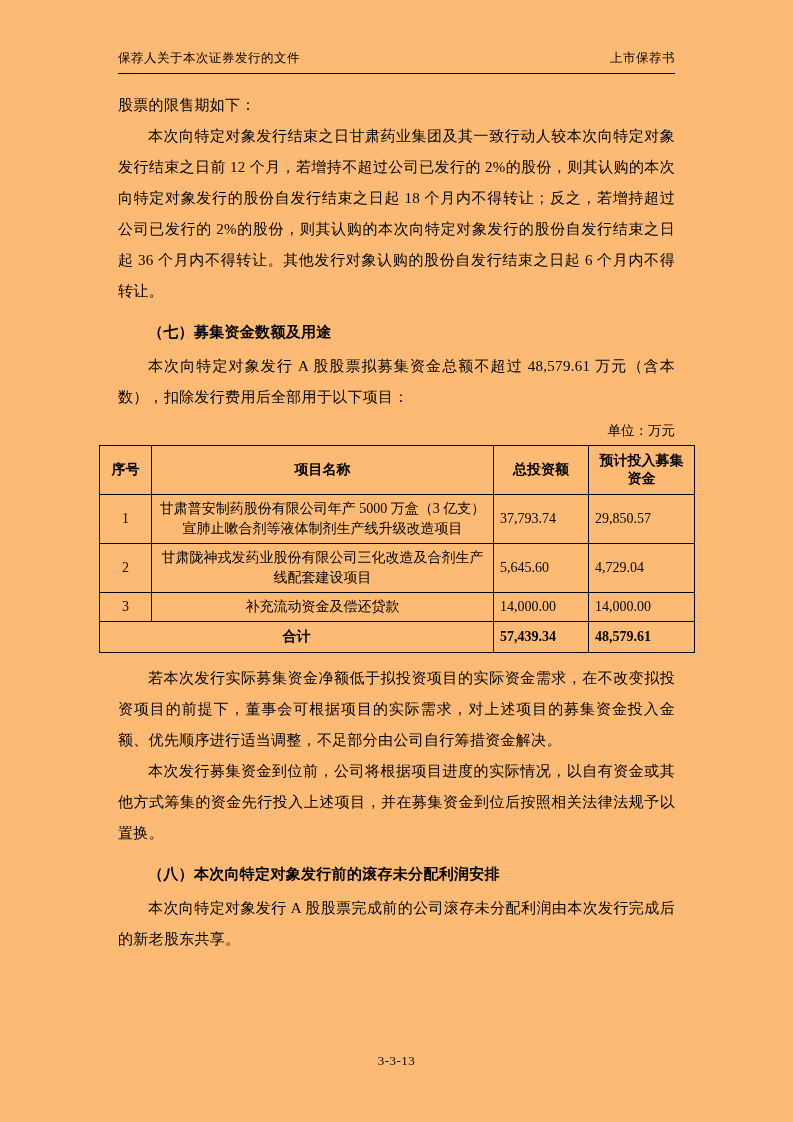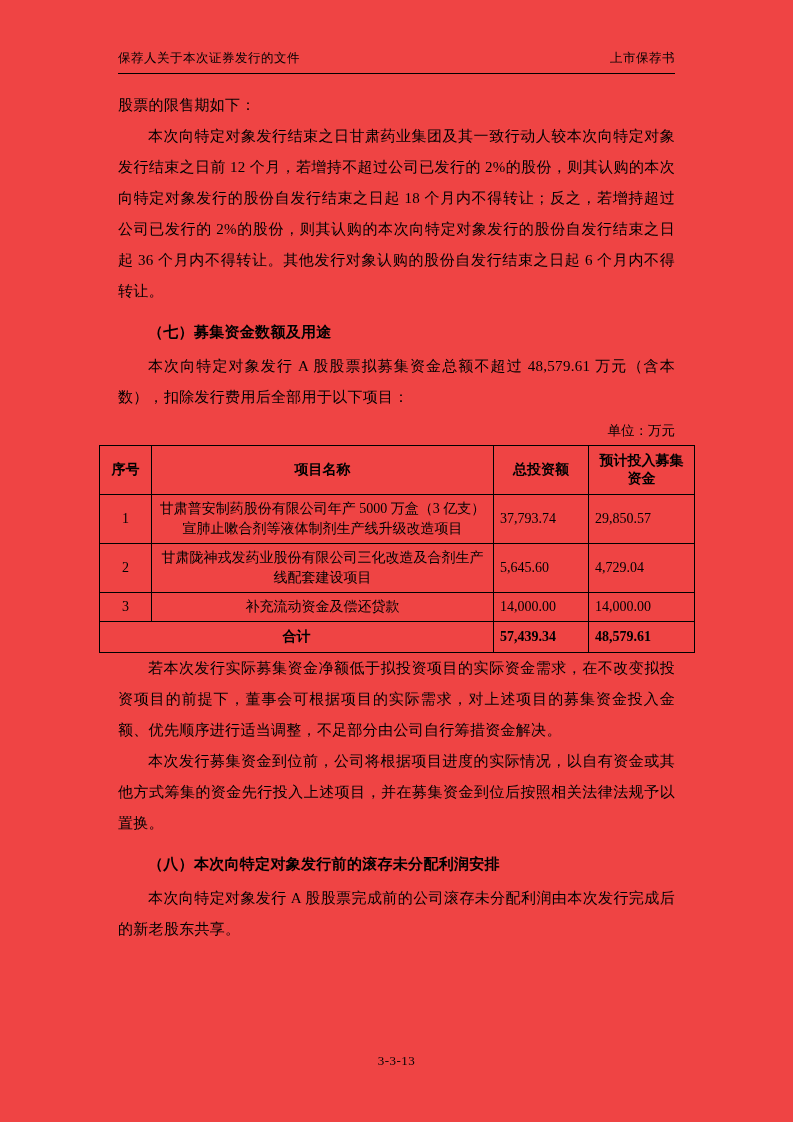--- a/index.html
+++ b/index.html
@@ -2,21 +2,21 @@
 <html><head>
 <meta charset="utf-8">
 <style>
   * { margin: 0; padding: 0; box-sizing: border-box; }
   html, body { background: #ffffff; }
   body { font-family: "Liberation Serif", "DejaVu Serif", serif; color: #000; }
 
   .page {
     width: 793px;
     height: 1122px;
-    background: #ef4444;
+    background: #fdba74;
     position: relative;
     margin: 0 auto;
     padding: 50px 118px 0 118px;
     overflow: hidden;
   }
 
   .header {
     display: flex;
     justify-content: space-between;
     align-items: flex-end;
@@ -30,21 +30,21 @@
 
   .para {
     font-size: 15px;
     line-height: 31px;
     text-align: justify;
     text-indent: 2em;
     word-break: break-all;
     letter-spacing: 0.3px;
   }
   .para.no-indent { text-indent: 0; }
-  .para.after-table { }
+  .para.after-table { margin-top: 10px; }
 
   .section-heading {
     font-family: "Liberation Sans", "DejaVu Sans", sans-serif;
     font-size: 15px;
     font-weight: bold;
     line-height: 31px;
     text-indent: 2em;
     margin: 9px 0 4px 0;
     letter-spacing: 0.3px;
   }

